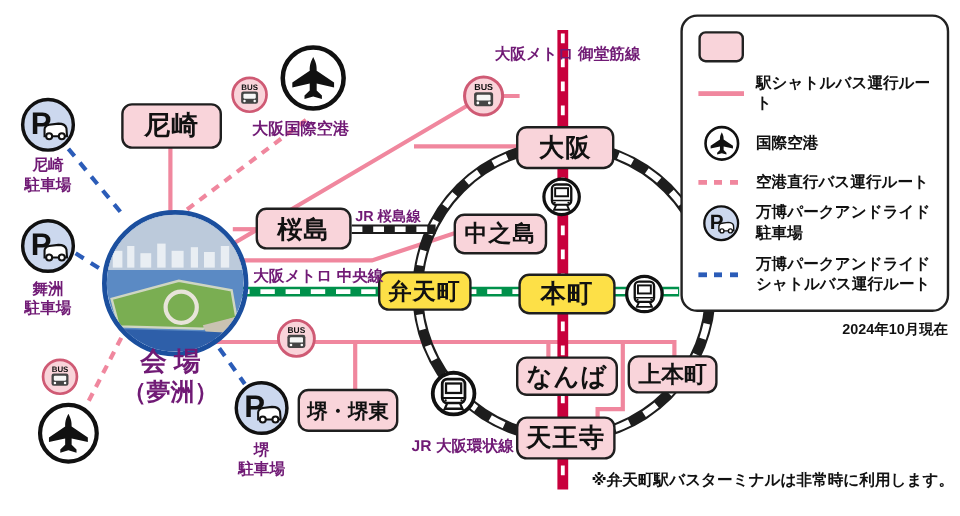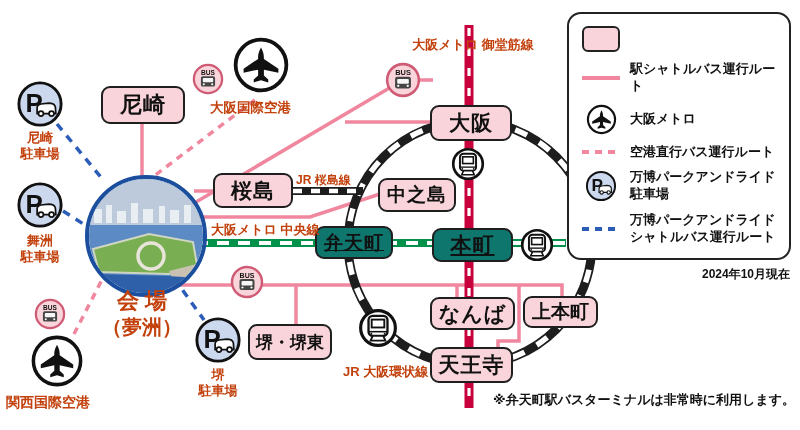--- a/index.html
+++ b/index.html
@@ -2,24 +2,24 @@
 <html style="--shuttle-pink: #f0879e; --station-fill: #f9d4da; --parkride-blue: #2b5cb8; --midosuji-red: #c8003c; --chuo-green: #00914b; --jr-black: #1d1d1d;"><head>
 <meta charset="utf-8">
 <style>
   html,body{margin:0;padding:0;background:#fff;}
   .canvas{position:relative;width:800px;height:430px;background:#fff;overflow:hidden;
           font-family:"Liberation Sans","DejaVu Sans",sans-serif;color:#111;}
   svg.lines{position:absolute;left:0;top:0;}
   .station{position:absolute;display:flex;align-items:center;justify-content:center;
            background:var(--station-fill,#f9d6da);border:2.5px solid #1f1f1f;border-radius:9px;
            font-weight:bold;color:#111;box-sizing:border-box;letter-spacing:1px;}
-  .station.white{background:#0f766e;text-decoration:underline;}
+  .station.white{background:#fde047;}
   .fs22{font-size:22px}.fs21{font-size:21px}.fs19{font-size:19px}.fs17{font-size:17px}
   .icon{position:absolute;line-height:0;}
-  .lbl{position:absolute;font-weight:bold;color:#c2410c;white-space:nowrap;}
+  .lbl{position:absolute;font-weight:bold;color:#701a75;white-space:nowrap;}
   .lbl .l{display:block;text-align:center;line-height:1.22;}
   .venue{position:absolute;left:85px;top:175px;width:114px;height:114px;border-radius:50%;
          border:4px solid #1b4f9e;overflow:hidden;box-sizing:content-box;line-height:0;}
   .legend{position:absolute;left:567px;top:12px;width:224px;height:248px;background:#fff;
           border:2.5px solid #222;border-radius:14px;box-sizing:border-box;
           padding:12px 8px 12px 10px;display:flex;flex-direction:column;justify-content:space-between;}
   .lrow{display:flex;align-items:center;gap:7px;}
   .lsw{flex:0 0 44px;display:flex;align-items:center;justify-content:center;line-height:0;}
   .ltx{font-size:13px;font-weight:bold;line-height:1.3;}
   .sw-box{width:34px;height:22px;background:var(--station-fill,#f9d6da);border:2px solid #222;border-radius:6px;}
@@ -142,21 +142,20 @@
         <path d="M0,-12 C1.8,-8.5 2,-7 2,-4.2 L12,2.6 L12,5.4 L2,3.2 L2,7.2 L5,10 L5,12 L0,10.6 L-5,12 L-5,10 L-2,7.2 L-2,3.2 L-12,5.4 L-12,2.6 L-2,-4.2 C-2,-7 -1.8,-8.5 0,-12 Z" fill="#111"></path>
       </svg>
   </div>
   <div class="icon" style="left:30px;top:334px;">
     <svg viewBox="-20 -20 40 40" width="54" height="54">
         <circle r="17.5" fill="#fff" stroke="#111" stroke-width="2.6"></circle>
         <path d="M0,-12 C1.8,-8.5 2,-7 2,-4.2 L12,2.6 L12,5.4 L2,3.2 L2,7.2 L5,10 L5,12 L0,10.6 L-5,12 L-5,10 L-2,7.2 L-2,3.2 L-12,5.4 L-12,2.6 L-2,-4.2 C-2,-7 -1.8,-8.5 0,-12 Z" fill="#111"></path>
       </svg>
   </div>
   <div class="lbl" style="left:210px;top:99px;font-size:13.5px;">大阪国際空港</div>
-  <div class="lbl" style="left:6px;top:394px;font-size:14px;">関西国際空港</div>
 
   <div class="icon" style="left:192px;top:63px;">
     <svg viewBox="-17 -17 34 34" width="32" height="32">
         <circle r="15" fill="#f9d4da" stroke="#cf5a74" stroke-width="2.4"></circle>
         <text y="-4.5" text-anchor="middle" font-size="7" font-weight="bold" fill="#111">BUS</text>
         <rect x="-7.5" y="-3" width="15" height="11" rx="2" fill="#454545"></rect>
         <rect x="-5.5" y="-1" width="11" height="4.5" rx="1" fill="#f6f6f6"></rect>
         <circle cx="-4.5" cy="5.5" r="1.1" fill="#fff"></circle>
         <circle cx="4.5" cy="5.5" r="1.1" fill="#fff"></circle>
       </svg>
@@ -289,21 +288,21 @@
         </span>
       <span class="ltx">駅シャトルバス運行ルート</span>
     </div>
     <div class="lrow">
       <span class="lsw">
         <svg viewBox="-20 -20 40 40" width="31" height="31">
             <circle r="17.5" fill="#fff" stroke="#111" stroke-width="2.8"></circle>
             <path d="M0,-12 C1.8,-8.5 2,-7 2,-4.2 L12,2.6 L12,5.4 L2,3.2 L2,7.2 L5,10 L5,12 L0,10.6 L-5,12 L-5,10 L-2,7.2 L-2,3.2 L-12,5.4 L-12,2.6 L-2,-4.2 C-2,-7 -1.8,-8.5 0,-12 Z" fill="#111"></path>
           </svg>
       </span>
-      <span class="ltx">大阪メトロ</span>
+      <span class="ltx">国際空港</span>
     </div>
     <div class="lrow">
       <span class="lsw">
           <span class="sw-dash"></span>
         </span>
       <span class="ltx">空港直行バス運行ルート</span>
     </div>
     <div class="lrow">
       <span class="lsw">
         <svg viewBox="-25 -25 50 50" width="32" height="32">

